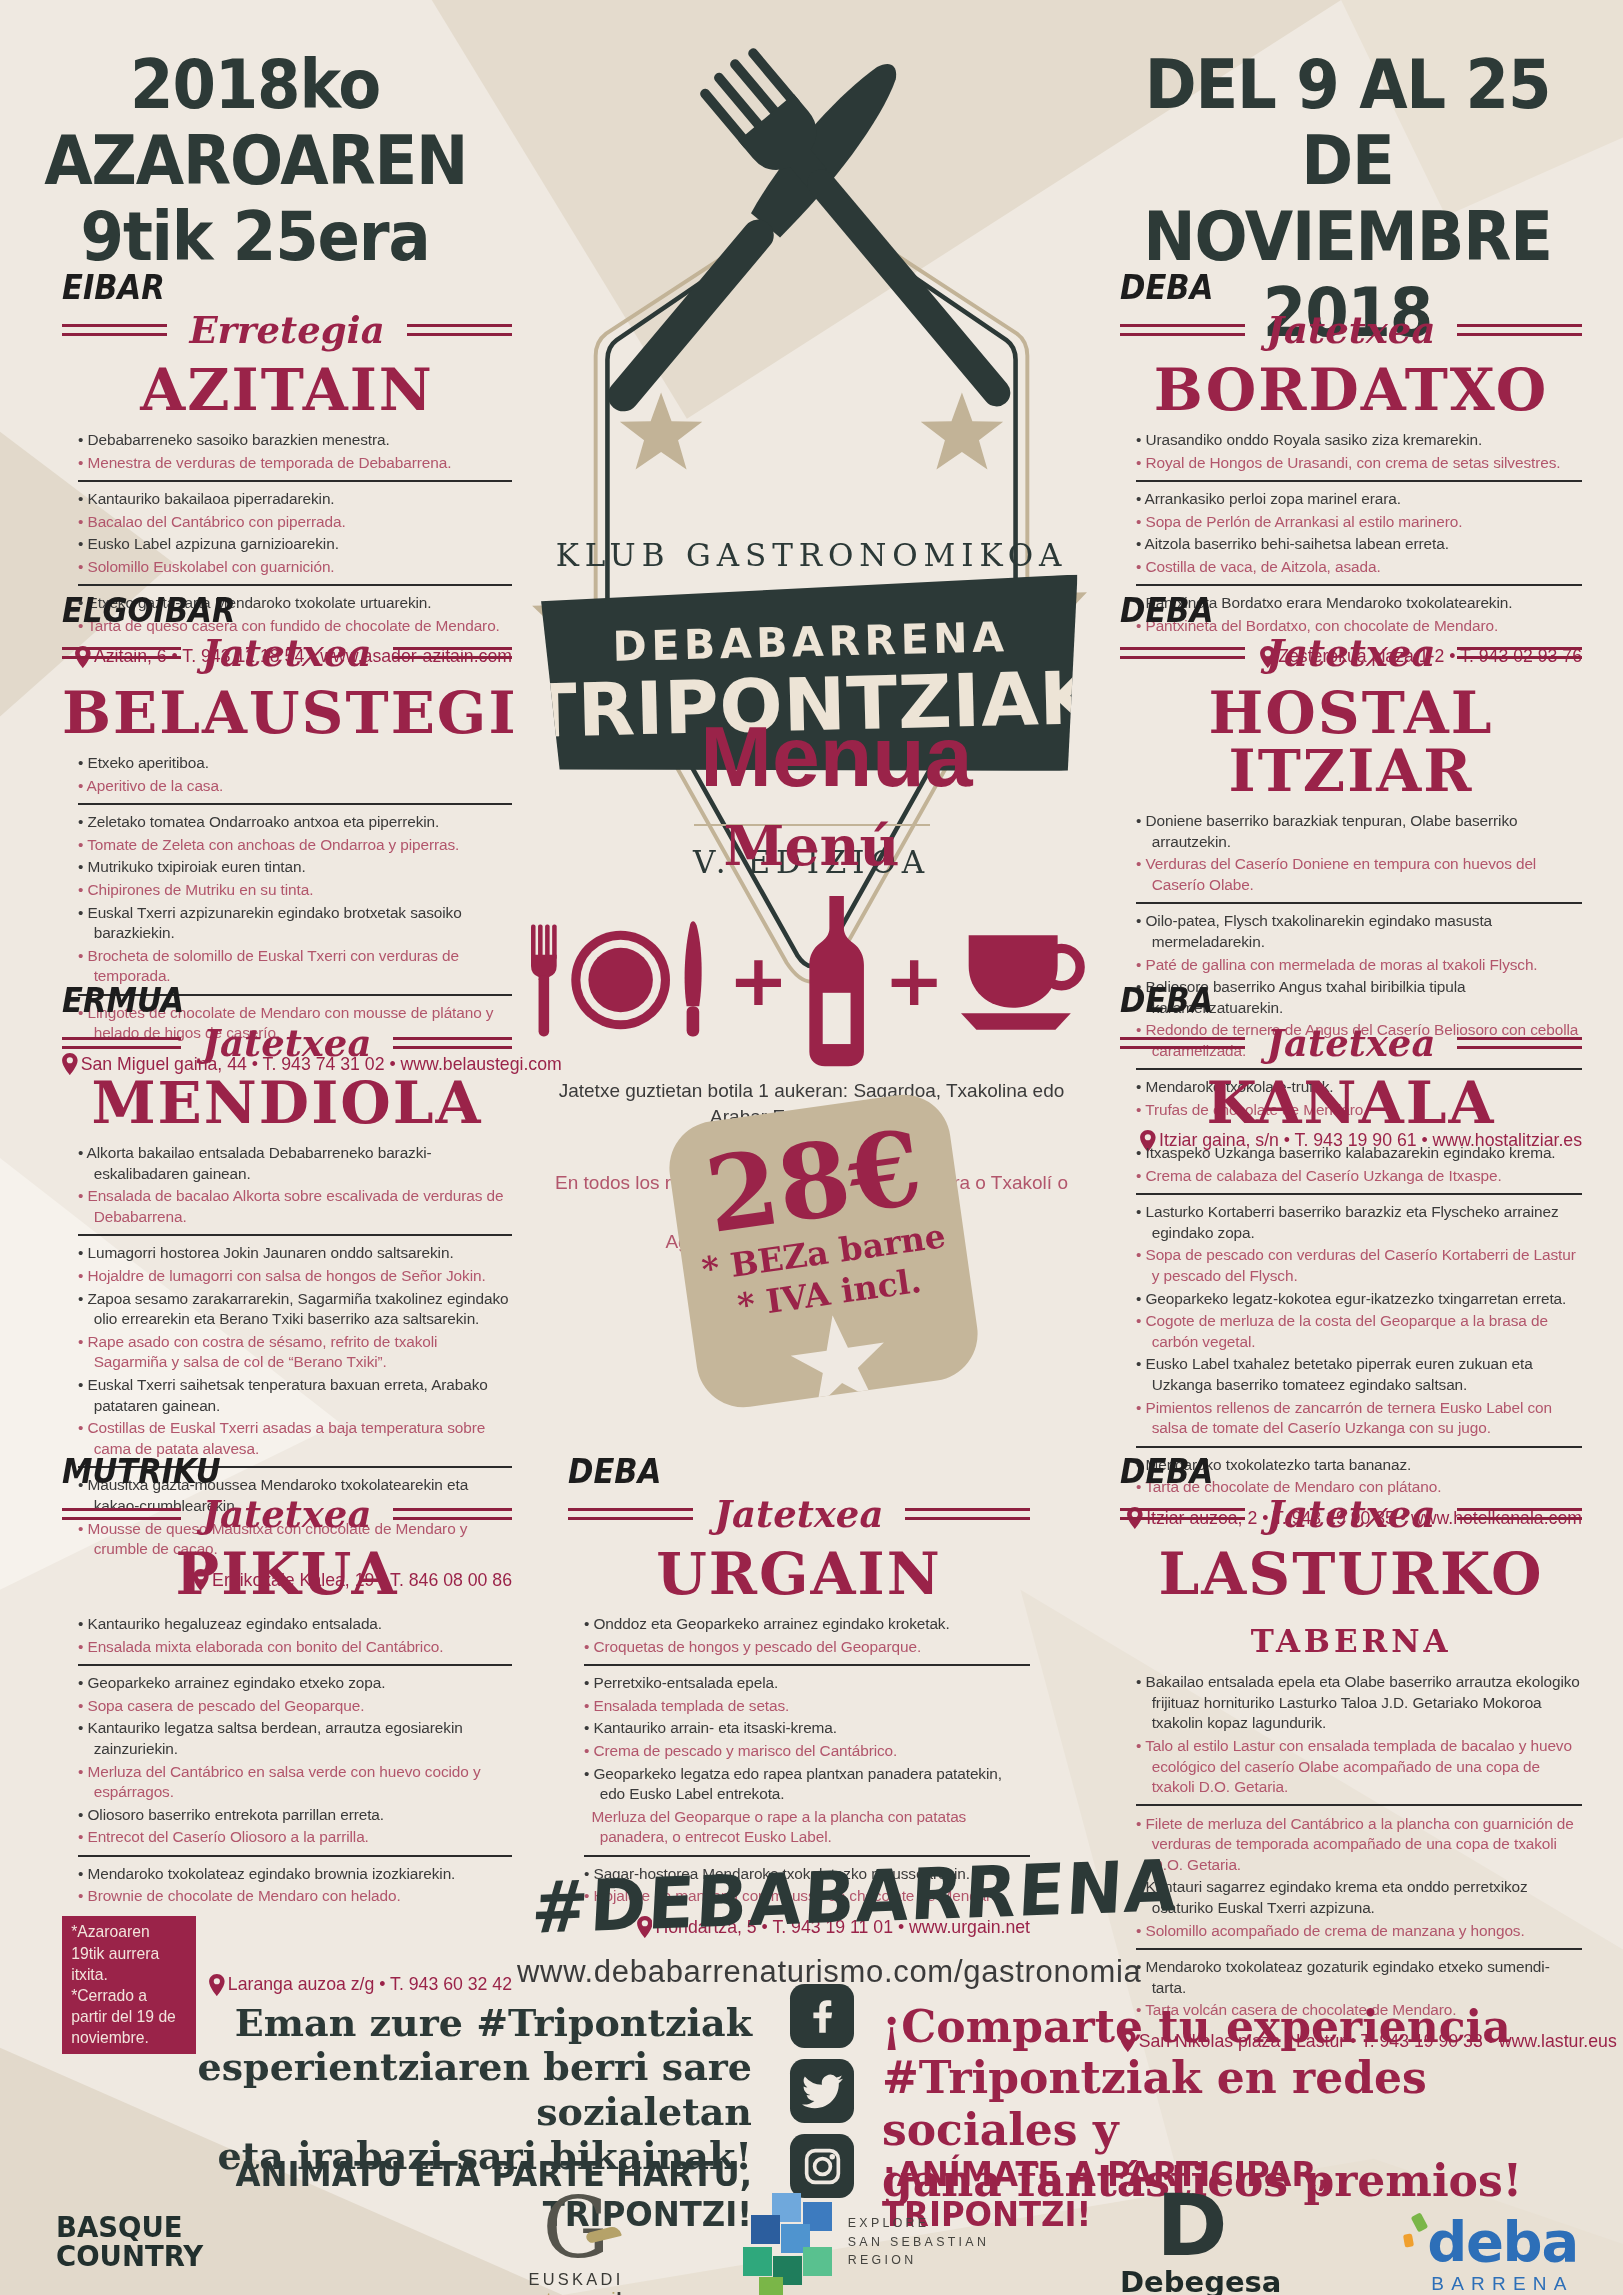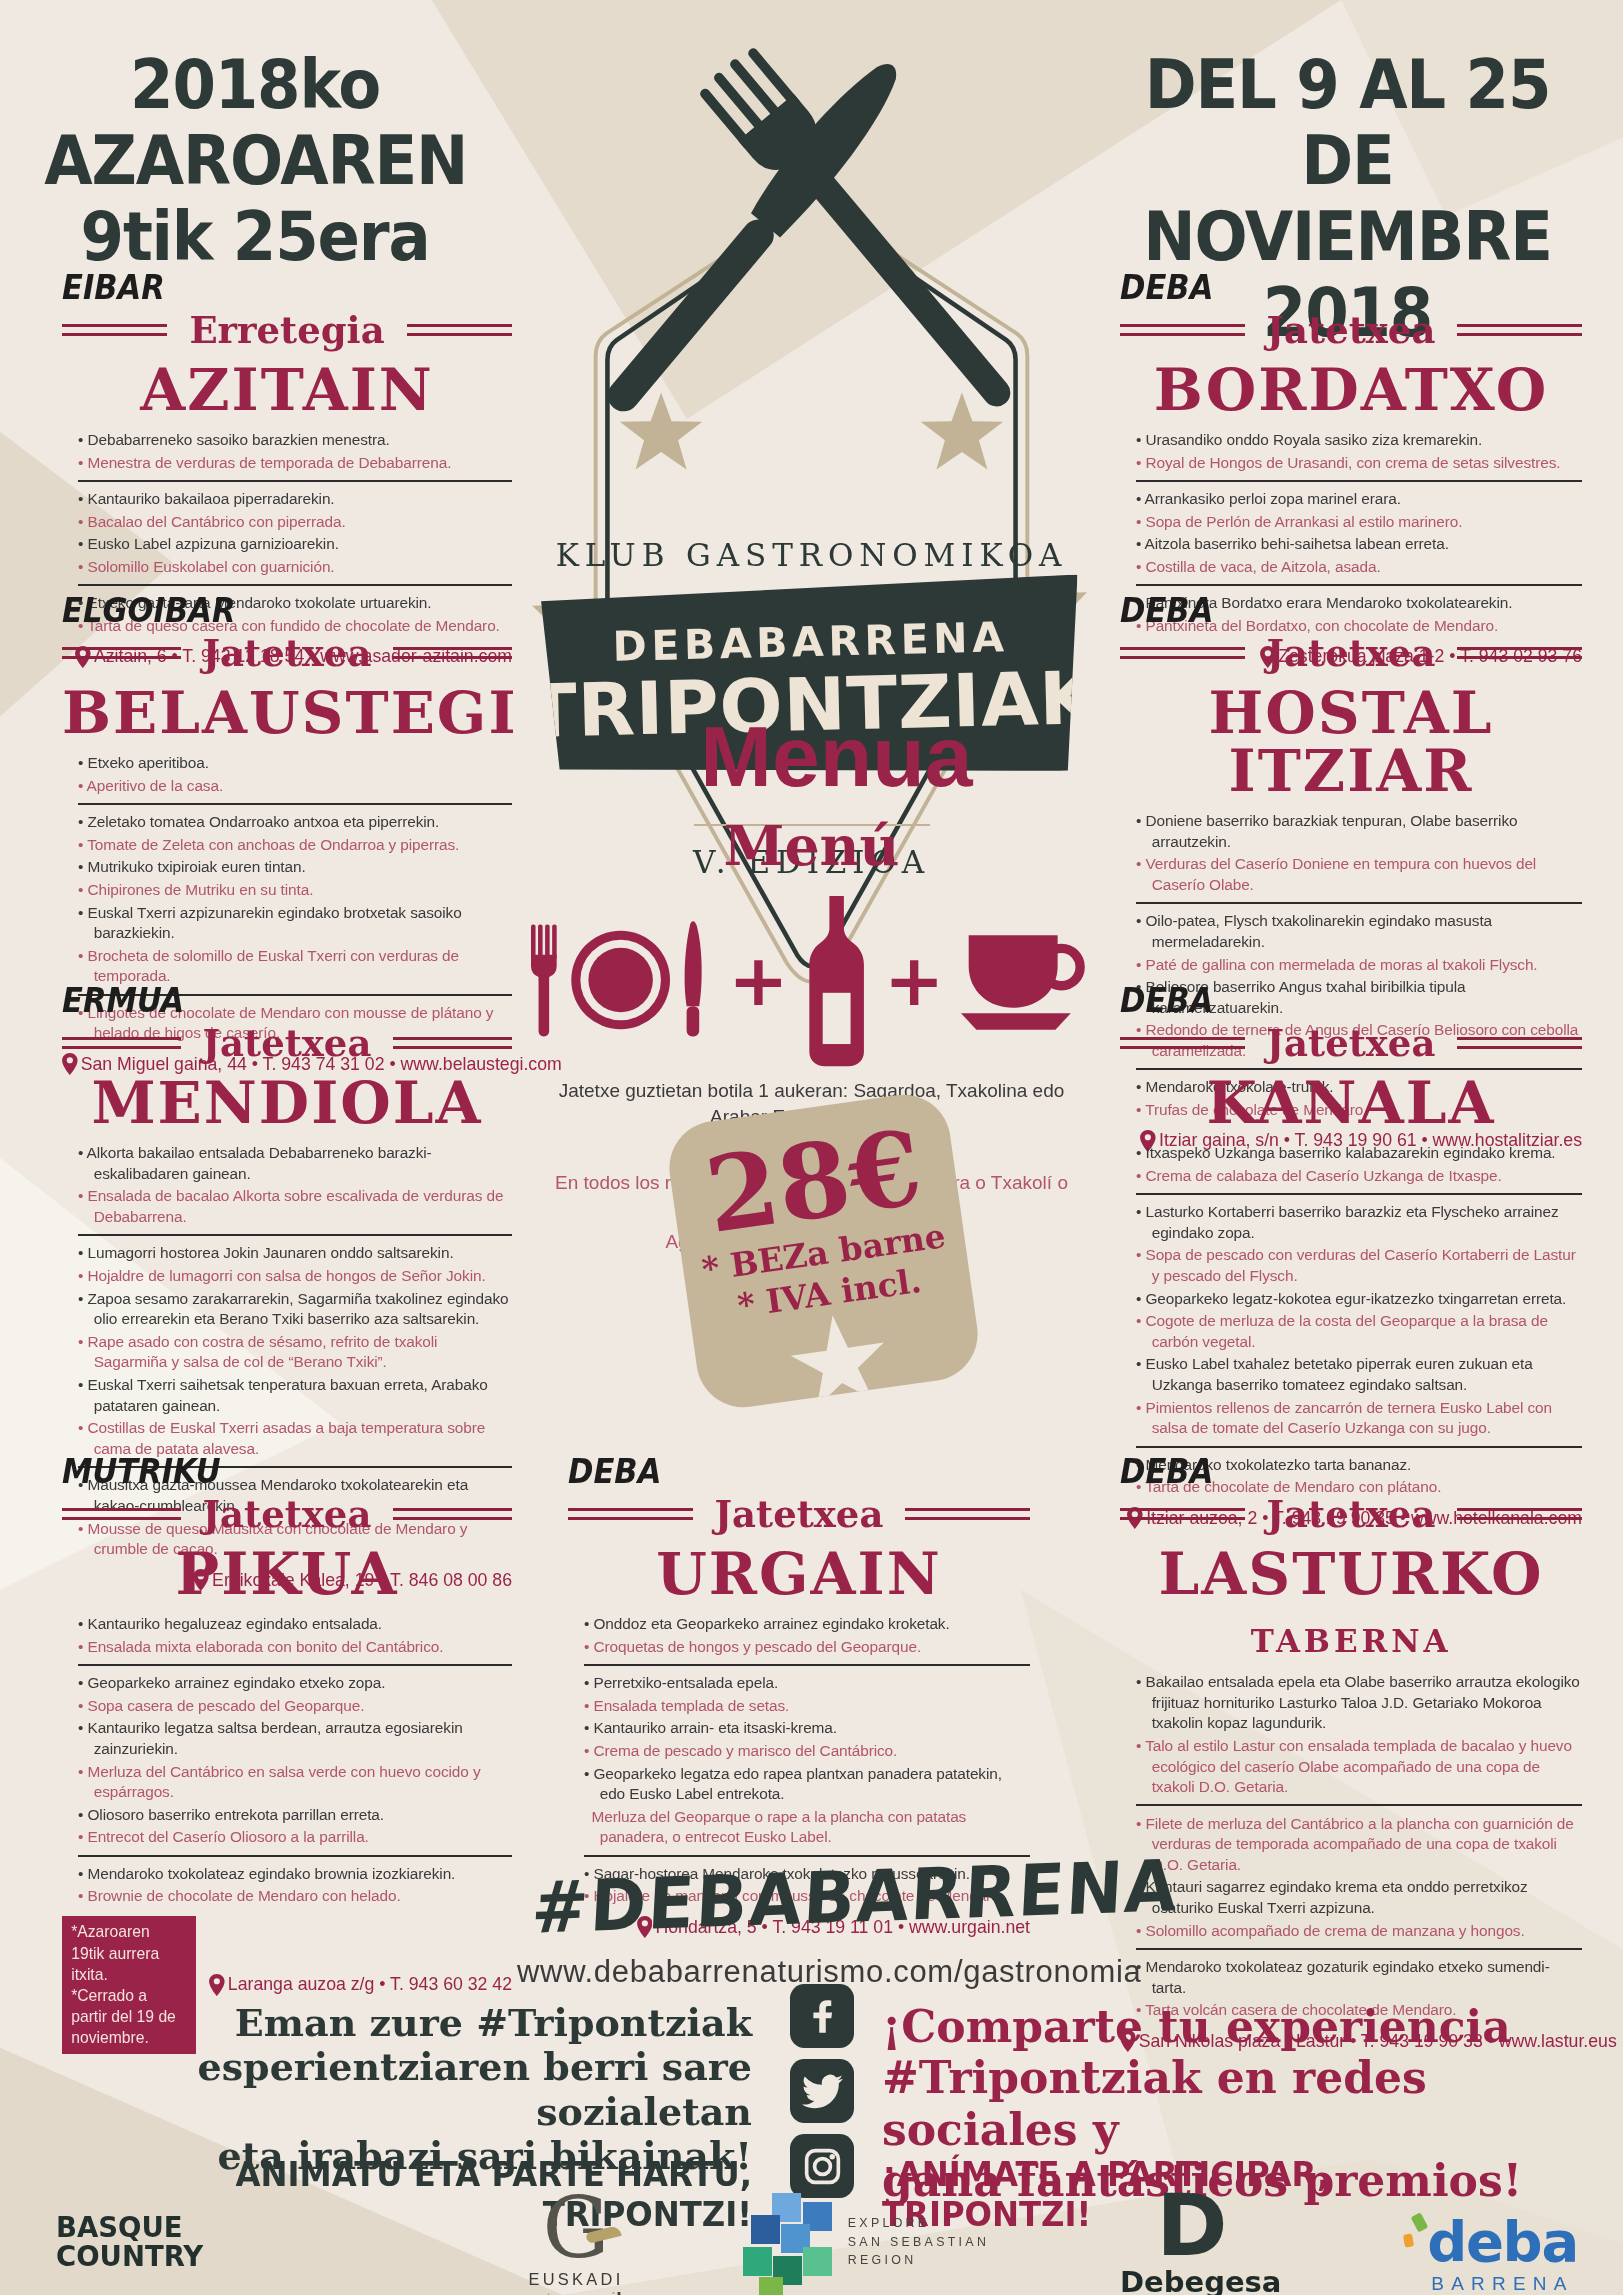--- a/index.html
+++ b/index.html
@@ -20,21 +20,21 @@
   .r1{left:62px;top:590px;width:450px;}
   .r2{left:62px;top:980px;width:450px;}
   .r3{left:62px;top:1451px;width:450px;}
   .r4{left:568px;top:1451px;width:462px;}
   .r5{left:1120px;top:267px;width:462px;}
   .r6{left:1120px;top:590px;width:462px;}
   .r7{left:1120px;top:980px;width:462px;}
   .r8{left:1120px;top:1451px;width:462px;}
   .r-city{font-style:italic;font-weight:700;font-size:34px;color:#1d1d1d;
     font-family:"DejaVu Sans",sans-serif;letter-spacing:0;transform:scaleX(.9);transform-origin:left;}
-  .r-typerow{display:flex;align-items:center;gap:22px;margin-top:1.3px;}
+  .r-typerow{display:flex;align-items:center;gap:22px;margin-top:1.3px;font-style:italic;}
   .r-rule{flex:1;height:11.8px;border-top:3.9px solid #8E2040;border-bottom:3.9px solid #8E2040;box-sizing:border-box;}
   .r-type{font-family:"DejaVu Serif",serif;font-weight:700;font-size:37px;color:#9A2349;}
   .r-name{margin:9.2px 0 10.5px;text-align:center;font-family:"DejaVu Serif",serif;font-weight:700;
     font-size:58px;line-height:1;color:#9A2349;letter-spacing:2px;}
   .r-suffix{font-size:31px;letter-spacing:3.9px;}
   .r-items{font-size:15.4px;line-height:1.34;letter-spacing:-0.1px;margin-left:16px;}
   .item{margin:2px 0;padding-left:15.7px;text-indent:-15.7px;}
   .item-eu{color:#3A3A3A;}
   .item-es{color:#B2566C;}
   .group-sep{border-top:2px solid #2b2b2b;margin:6.5px 0 7.2px;}

